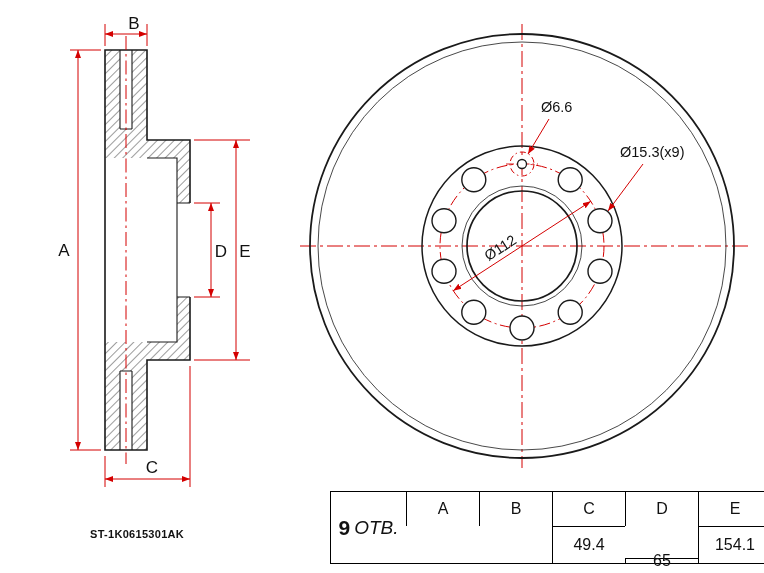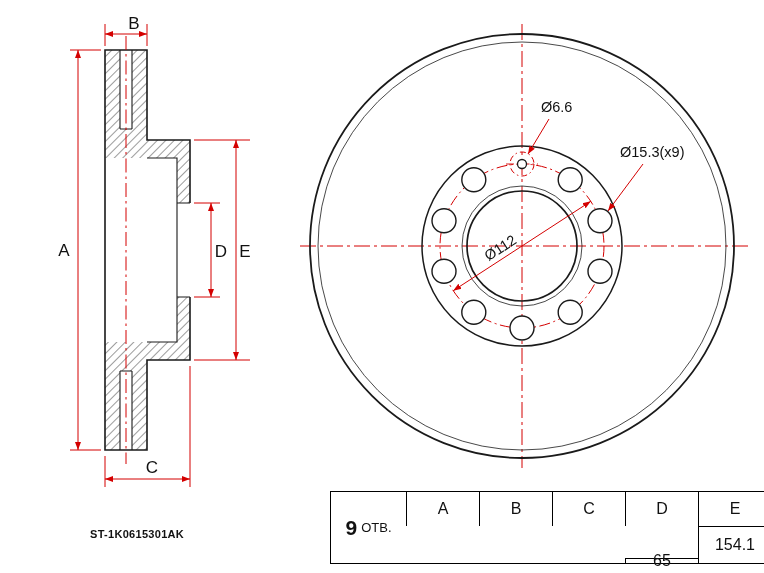--- a/index.html
+++ b/index.html
@@ -25,21 +25,21 @@
     display:flex;align-items:center;justify-content:center;
     border-left:1.3px solid #000;border-top:1.3px solid #000;
     font-size:16px;
   }
   #dim-table .cell.r1{border-top:none;}
   #dim-table .holes-cell{
     grid-row:1 / 3;grid-column:1;border-left:none;border-top:none;
     gap:4px;
   }
   .holes-big{font-size:21px;font-weight:bold;}
-  .holes-small{font-size:13px;}
+  .holes-small{font-size:19px;font-style:italic;}
   .val{font-size:15.5px;}
 
   
   #part-number{
     position:absolute;left:90px;top:528px;width:220px;
     font-size:11px;font-weight:bold;letter-spacing:.3px;
   }
 </style>
 </head>
 <body>
@@ -173,17 +173,18 @@
       <span class="holes-big">9</span>
       <span class="holes-small">ОТВ.</span>
     </div>
 
     <div class="cell r1" style="grid-row:1;grid-column:2;">A</div>
     <div class="cell r1" style="grid-row:1;grid-column:3;">B</div>
     <div class="cell r1" style="grid-row:1;grid-column:4;">C</div>
     <div class="cell r1" style="grid-row:1;grid-column:5;">D</div>
     <div class="cell r1" style="grid-row:1;grid-column:6;">E</div>
 
+    <div class="cell val" style="grid-row:2;grid-column:4;">49.4</div>
     <div class="cell val" style="grid-row:2;grid-column:5;margin-top:32px;">65</div>
     <div class="cell val" style="grid-row:2;grid-column:6;">154.1</div>
   </div>
 
 </div>
 
 </body></html>

